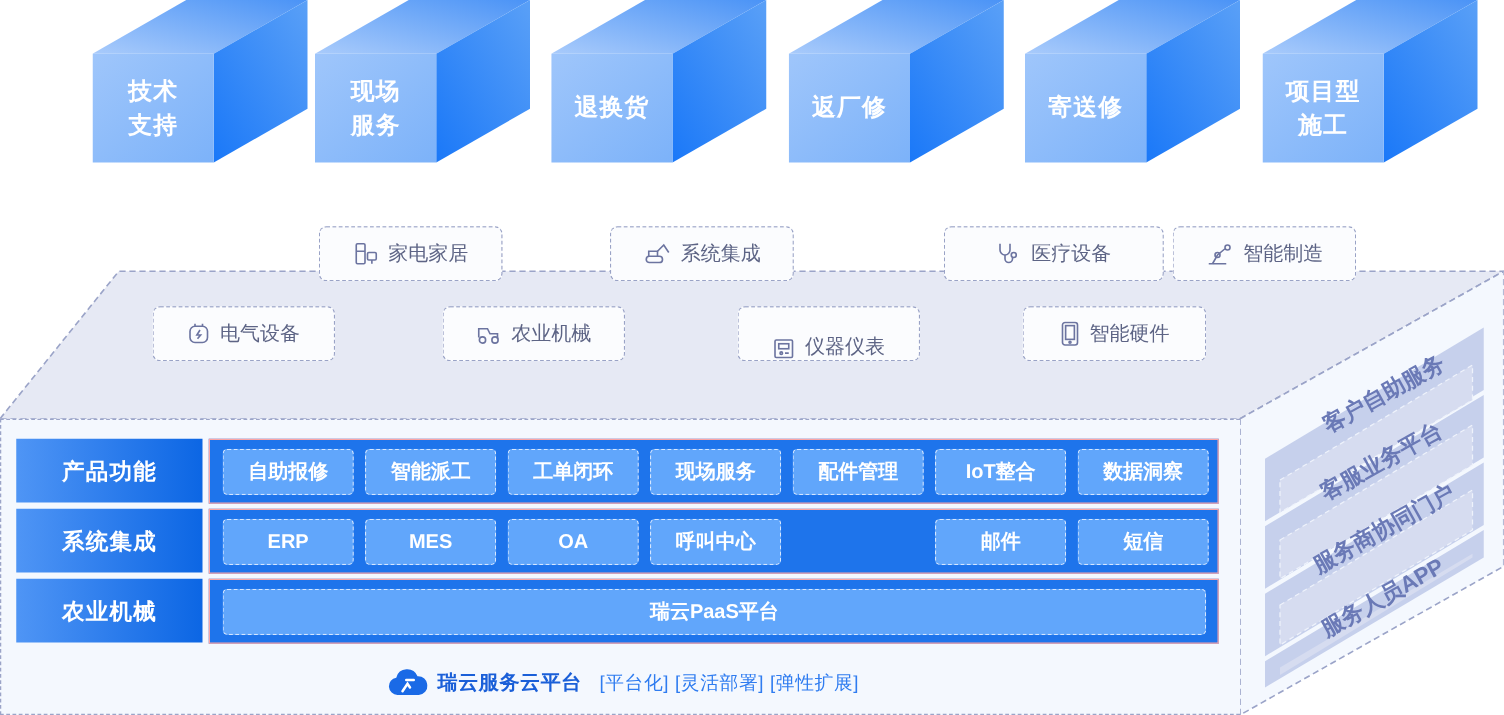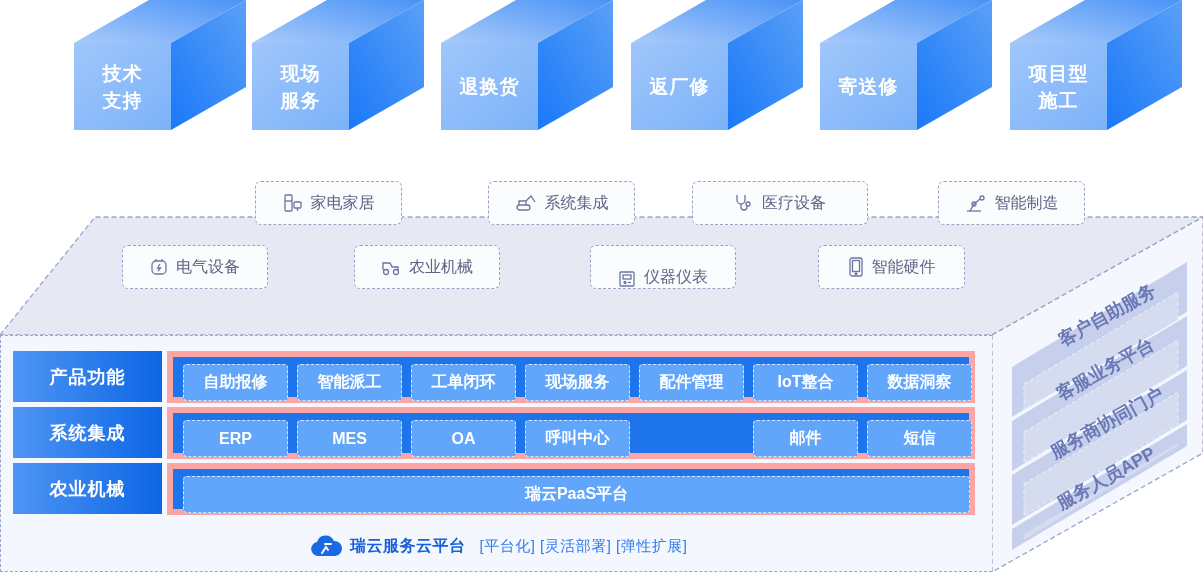--- a/index.html
+++ b/index.html
@@ -8,21 +8,21 @@
   
   .cube{position:absolute;top:0;width:175px;height:132px;}
   .cube svg{position:absolute;left:0;top:0;}
   .cube .label{position:absolute;left:0;top:43px;width:97px;height:87px;display:flex;align-items:center;justify-content:center;text-align:center;color:#ffffff;font-weight:bold;font-size:19px;line-height:27px;white-space:pre-line;letter-spacing:1px;}
   
   .chip{position:absolute;height:44px;border:1.2px dashed #9aa3c6;border-radius:6px;background:#fbfcfe;display:flex;align-items:center;justify-content:center;gap:8px;color:#5d6485;font-size:16px;box-sizing:border-box;}
   .chip svg{flex:none;}
   
   .front{position:absolute;left:0;top:335px;width:992px;height:237px;background:#f4f8fe;box-sizing:border-box;border:1.5px dashed #9ba4c8;border-right:none;}
   .rowlabel{position:absolute;left:13px;width:149px;height:51px;background:linear-gradient(90deg,#4f95f5,#0c66e4);color:#fff;font-weight:bold;font-size:18px;display:flex;align-items:center;justify-content:center;letter-spacing:1px;}
-  .rowbody{position:absolute;left:167px;width:808px;height:52px;background:#1e74eb;box-sizing:border-box;border:6px solid #fca5a5;}
+  .rowbody{position:absolute;left:167px;width:808px;height:52px;background:#1e74eb;box-sizing:border-box;border:1px solid #fca5a5;}
   .cell{position:absolute;top:7px;height:37px;width:105px;border:1.3px dashed #d5e6ff;border-radius:4px;background:#61a6fb;color:#fff;font-weight:bold;font-size:16px;display:flex;align-items:center;justify-content:center;box-sizing:border-box;}
   .footer{position:absolute;left:310px;top:533px;height:26px;display:flex;align-items:center;gap:8px;}
   .footer .brand{color:#1a5fd8;font-weight:bold;font-size:16px;letter-spacing:0.5px;}
   .footer .tags{color:#2f7cf0;font-size:15px;margin-left:6px;letter-spacing:0.5px;}
   
   .side-text{position:absolute;color:#6a79b6;font-weight:bold;font-size:18px;white-space:nowrap;transform-origin:center center;transform:rotate(-29deg);text-align:center;}
 </style>
 </head>
 <body>
 
@@ -192,21 +192,21 @@
   <span>家电家居</span>
 </div>
 <div class="chip" style="left:488px;top:181px;width:147px;">
   <svg width="22" height="20" viewBox="0 0 22 20" fill="none" stroke="#6c74a0" stroke-width="1.3">
       <rect x="2" y="12" width="13" height="5" rx="2.5"></rect>
       <path d="M4 12 V8 h7 v4"></path>
       <path d="M11 8 L16 3 L20 9"></path>
     </svg>
   <span>系统集成</span>
 </div>
-<div class="chip" style="left:692px;top:181px;width:176px;">
+<div class="chip" style="left:755px;top:181px;width:176px;">
   <svg width="20" height="20" viewBox="0 0 20 20" fill="none" stroke="#6c74a0" stroke-width="1.3">
       <path d="M3 2 v5 a4 4 0 0 0 8 0 V2"></path>
       <path d="M7 11 v3 a3 3 0 0 0 6 0 v-1"></path>
       <circle cx="14" cy="11" r="2"></circle>
     </svg>
   <span>医疗设备</span>
 </div>
 <div class="chip" style="left:938px;top:181px;width:147px;">
   <svg width="22" height="20" viewBox="0 0 22 20" fill="none" stroke="#6c74a0" stroke-width="1.3">
       <line x1="2" y1="18" x2="16" y2="18"></line>

